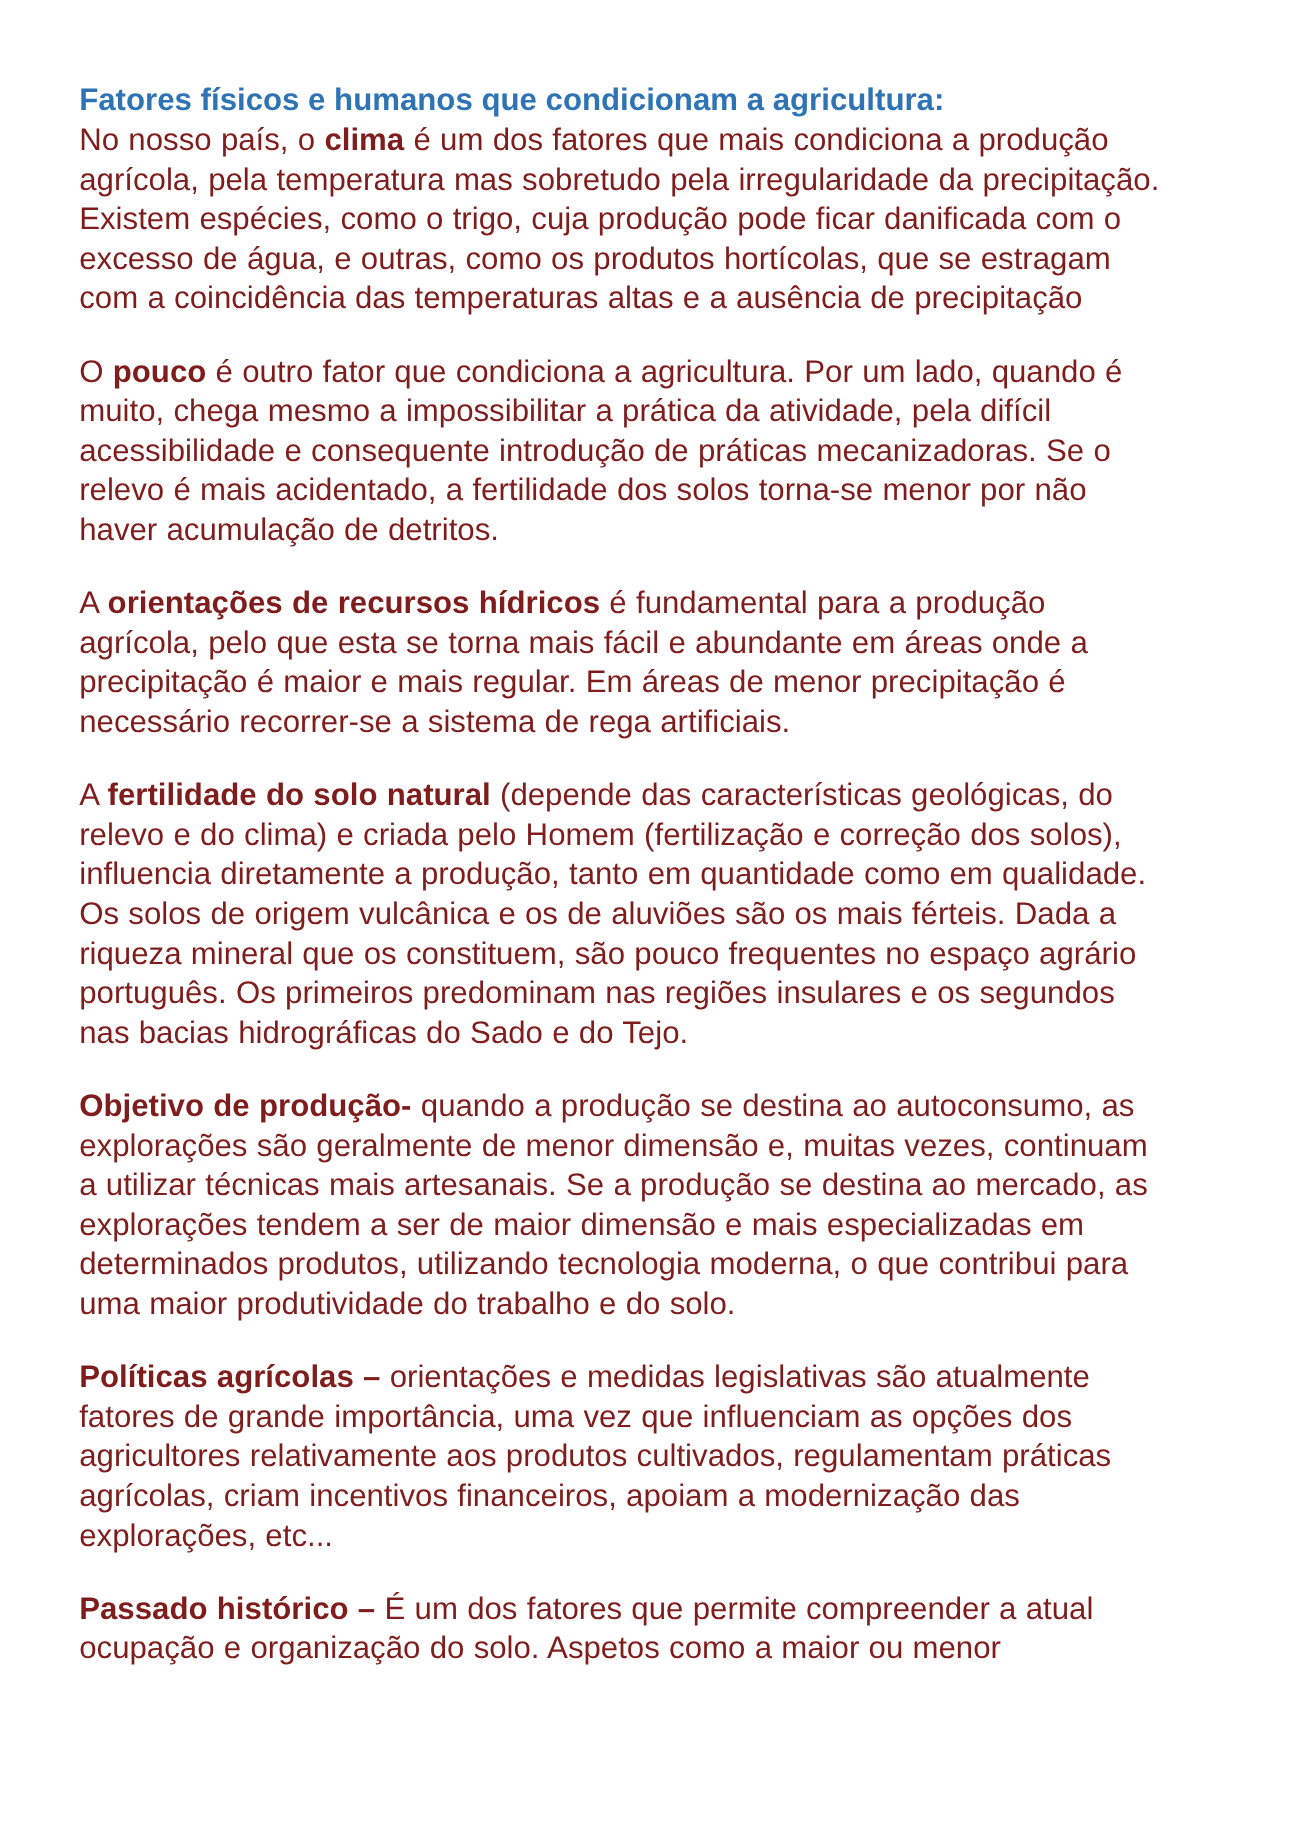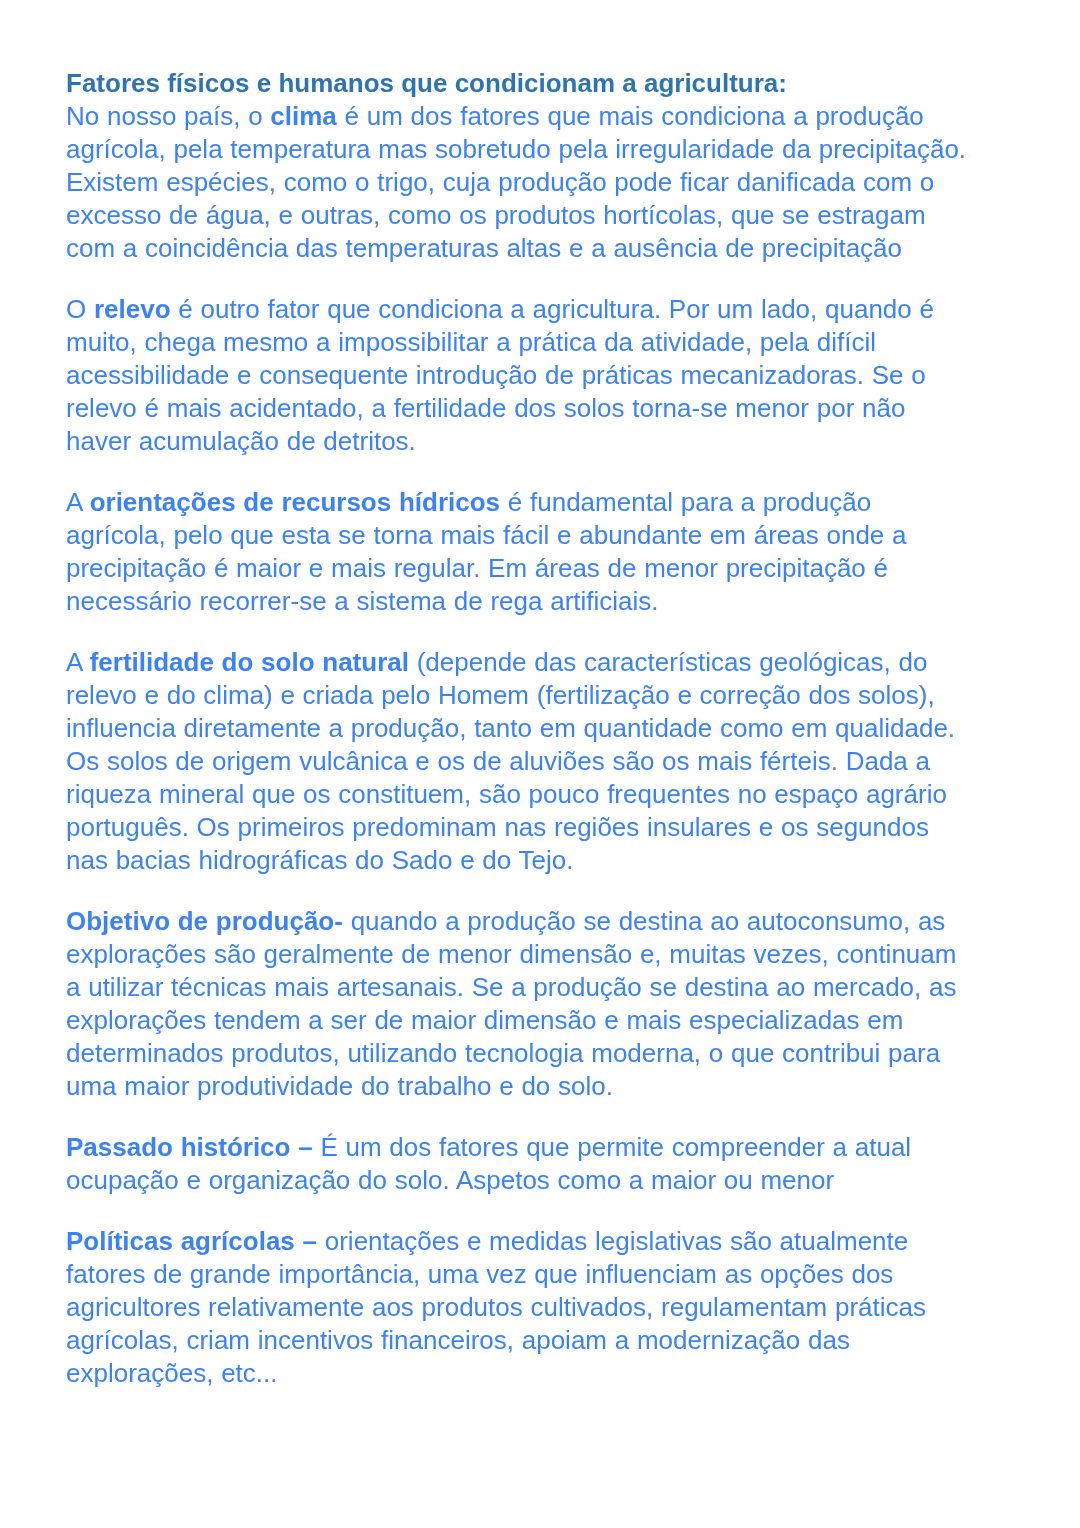--- a/index.html
+++ b/index.html
@@ -36,22 +36,22 @@
   }
   .doc-body strong {
     font-weight: 700;
   }
 </style>
 </head>
 <body>
 
 <div class="page" style="background: rgb(255, 255, 255);">
   <h1 class="heading" style="color: rgb(46, 116, 181);">Fatores físicos e humanos que condicionam a agricultura:</h1>
-  <div class="doc-body" style="color: #3b82f6;">
+  <div class="doc-body" style="color: #7f1d1d;">
       <p><span>No nosso país, o </span><strong>clima</strong><span> é um dos fatores que mais condiciona a produção agrícola, pela temperatura mas sobretudo pela irregularidade da precipitação. Existem espécies, como o trigo, cuja produção pode ficar danificada com o excesso de água, e outras, como os produtos hortícolas, que se estragam com a coincidência das temperaturas altas e a ausência de precipitação</span></p>
-      <p><span>O </span><strong>relevo</strong><span> é outro fator que condiciona a agricultura. Por um lado, quando é muito, chega mesmo a impossibilitar a prática da atividade, pela difícil acessibilidade e consequente introdução de práticas mecanizadoras. Se o relevo é mais acidentado, a fertilidade dos solos torna-se menor por não haver acumulação de detritos.</span></p>
+      <p><span>O </span><strong>pouco</strong><span> é outro fator que condiciona a agricultura. Por um lado, quando é muito, chega mesmo a impossibilitar a prática da atividade, pela difícil acessibilidade e consequente introdução de práticas mecanizadoras. Se o relevo é mais acidentado, a fertilidade dos solos torna-se menor por não haver acumulação de detritos.</span></p>
       <p><span>A </span><strong>orientações de recursos hídricos</strong><span> é fundamental para a produção agrícola, pelo que esta se torna mais fácil e abundante em áreas onde a precipitação é maior e mais regular. Em áreas de menor precipitação é necessário recorrer-se a sistema de rega artificiais.</span></p>
       <p><span>A </span><strong>fertilidade do solo natural</strong><span> (depende das características geológicas, do relevo e do clima) e criada pelo Homem (fertilização e correção dos solos), influencia diretamente a produção, tanto em quantidade como em qualidade. Os solos de origem vulcânica e os de aluviões são os mais férteis. Dada a riqueza mineral que os constituem, são pouco frequentes no espaço agrário português. Os primeiros predominam nas regiões insulares e os segundos nas bacias hidrográficas do Sado e do Tejo.</span></p>
       <p><strong>Objetivo de produção-</strong><span> quando a produção se destina ao autoconsumo, as explorações são geralmente de menor dimensão e, muitas vezes, continuam a utilizar técnicas mais artesanais. Se a produção se destina ao mercado, as explorações tendem a ser de maior dimensão e mais especializadas em determinados produtos, utilizando tecnologia moderna, o que contribui para uma maior produtividade do trabalho e do solo.</span></p>
+      <p><strong>Políticas agrícolas –</strong><span> orientações e medidas legislativas são atualmente fatores de grande importância, uma vez que influenciam as opções dos agricultores relativamente aos produtos cultivados, regulamentam práticas agrícolas, criam incentivos financeiros, apoiam a modernização das explorações, etc...</span></p>
       <p><strong>Passado histórico –</strong><span> É um dos fatores que permite compreender a atual ocupação e organização do solo. Aspetos como a maior ou menor</span></p>
-      <p><strong>Políticas agrícolas –</strong><span> orientações e medidas legislativas são atualmente fatores de grande importância, uma vez que influenciam as opções dos agricultores relativamente aos produtos cultivados, regulamentam práticas agrícolas, criam incentivos financeiros, apoiam a modernização das explorações, etc...</span></p>
     </div>
 </div>
 
 </body></html>

